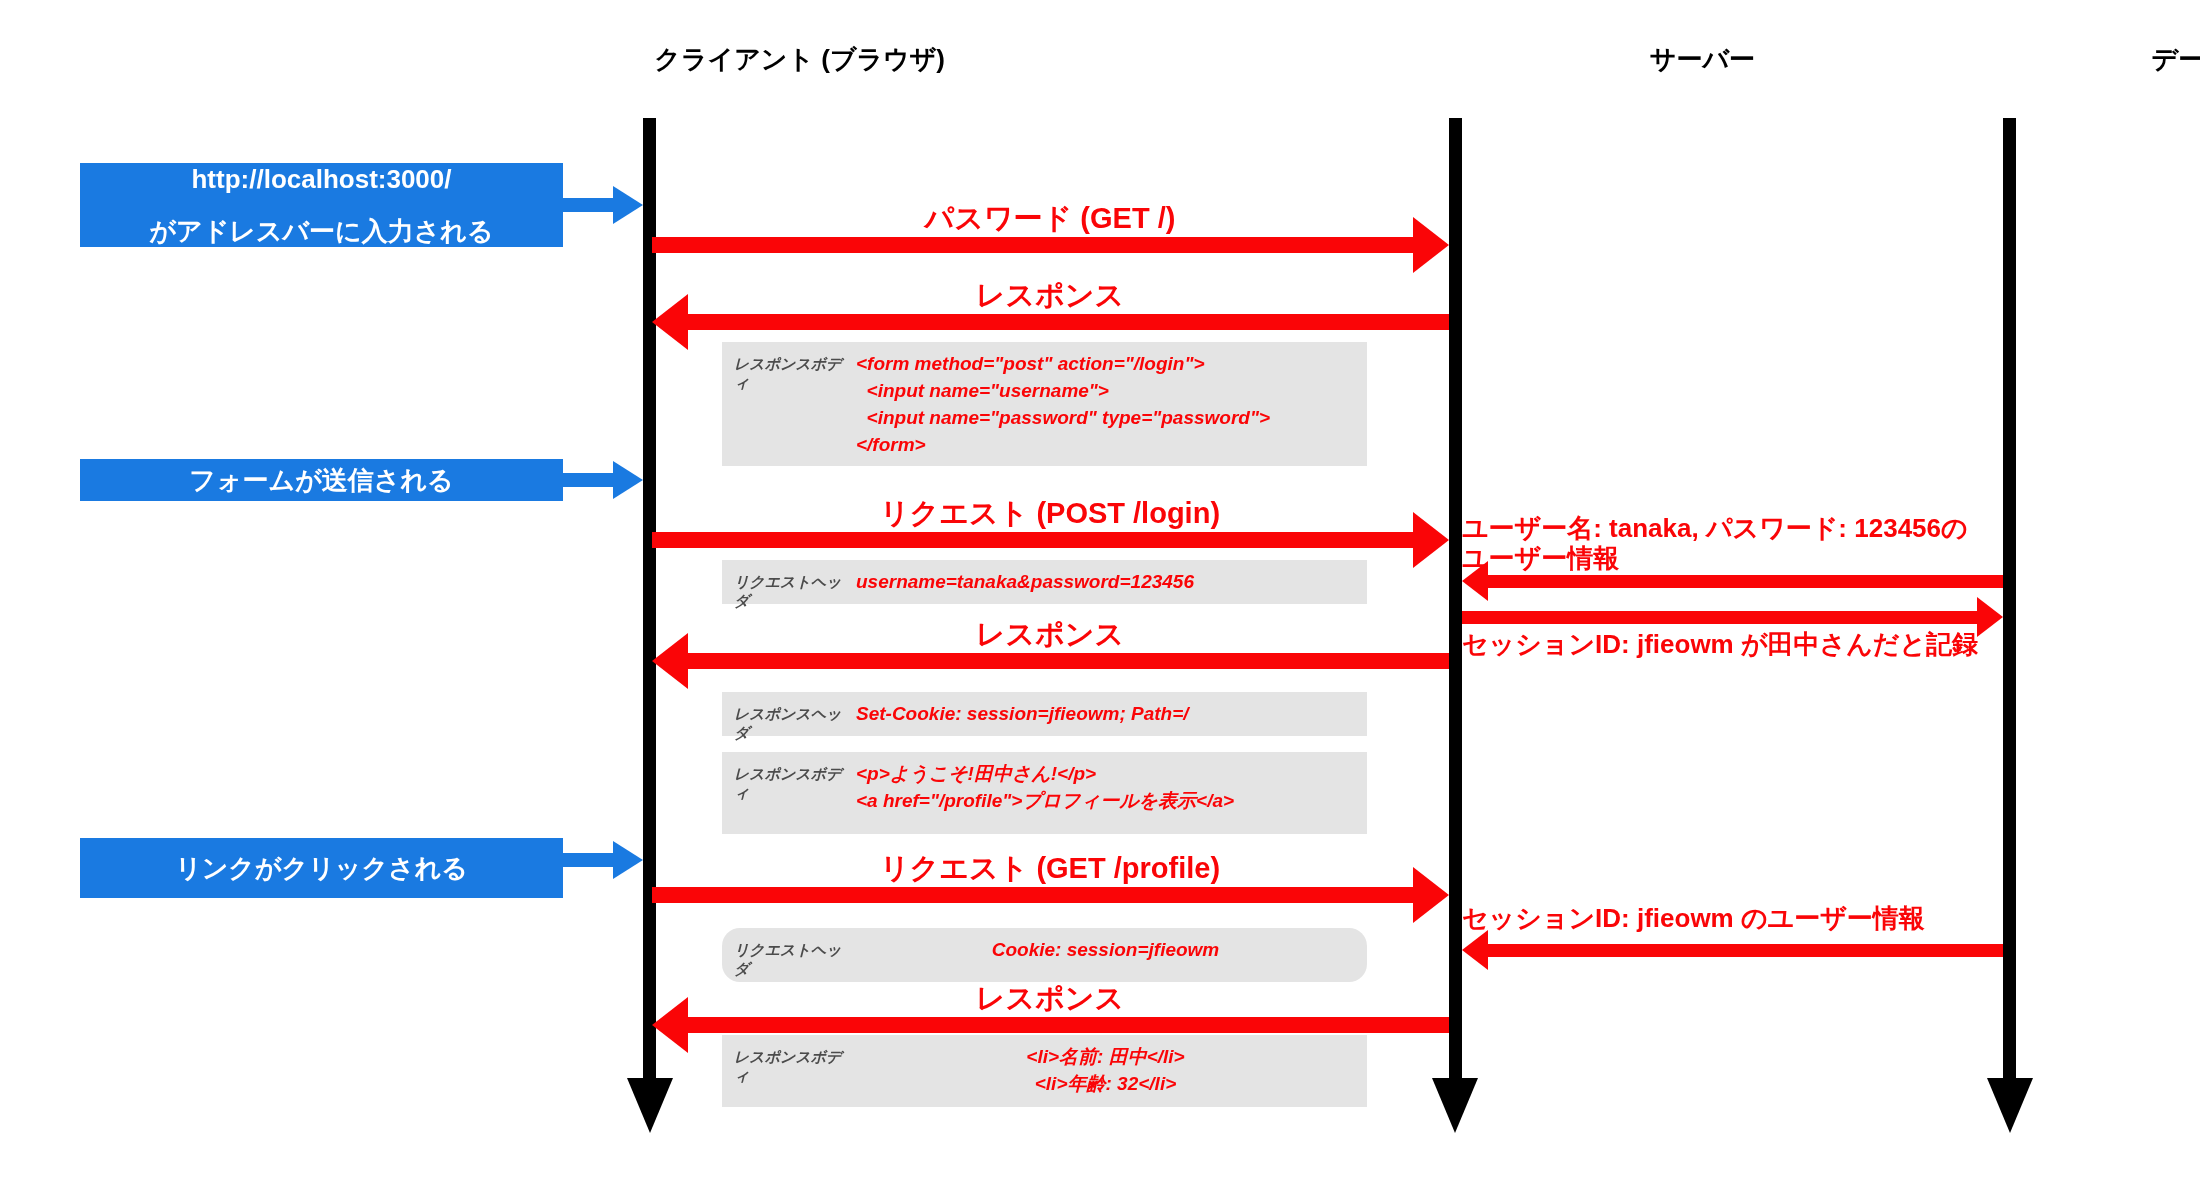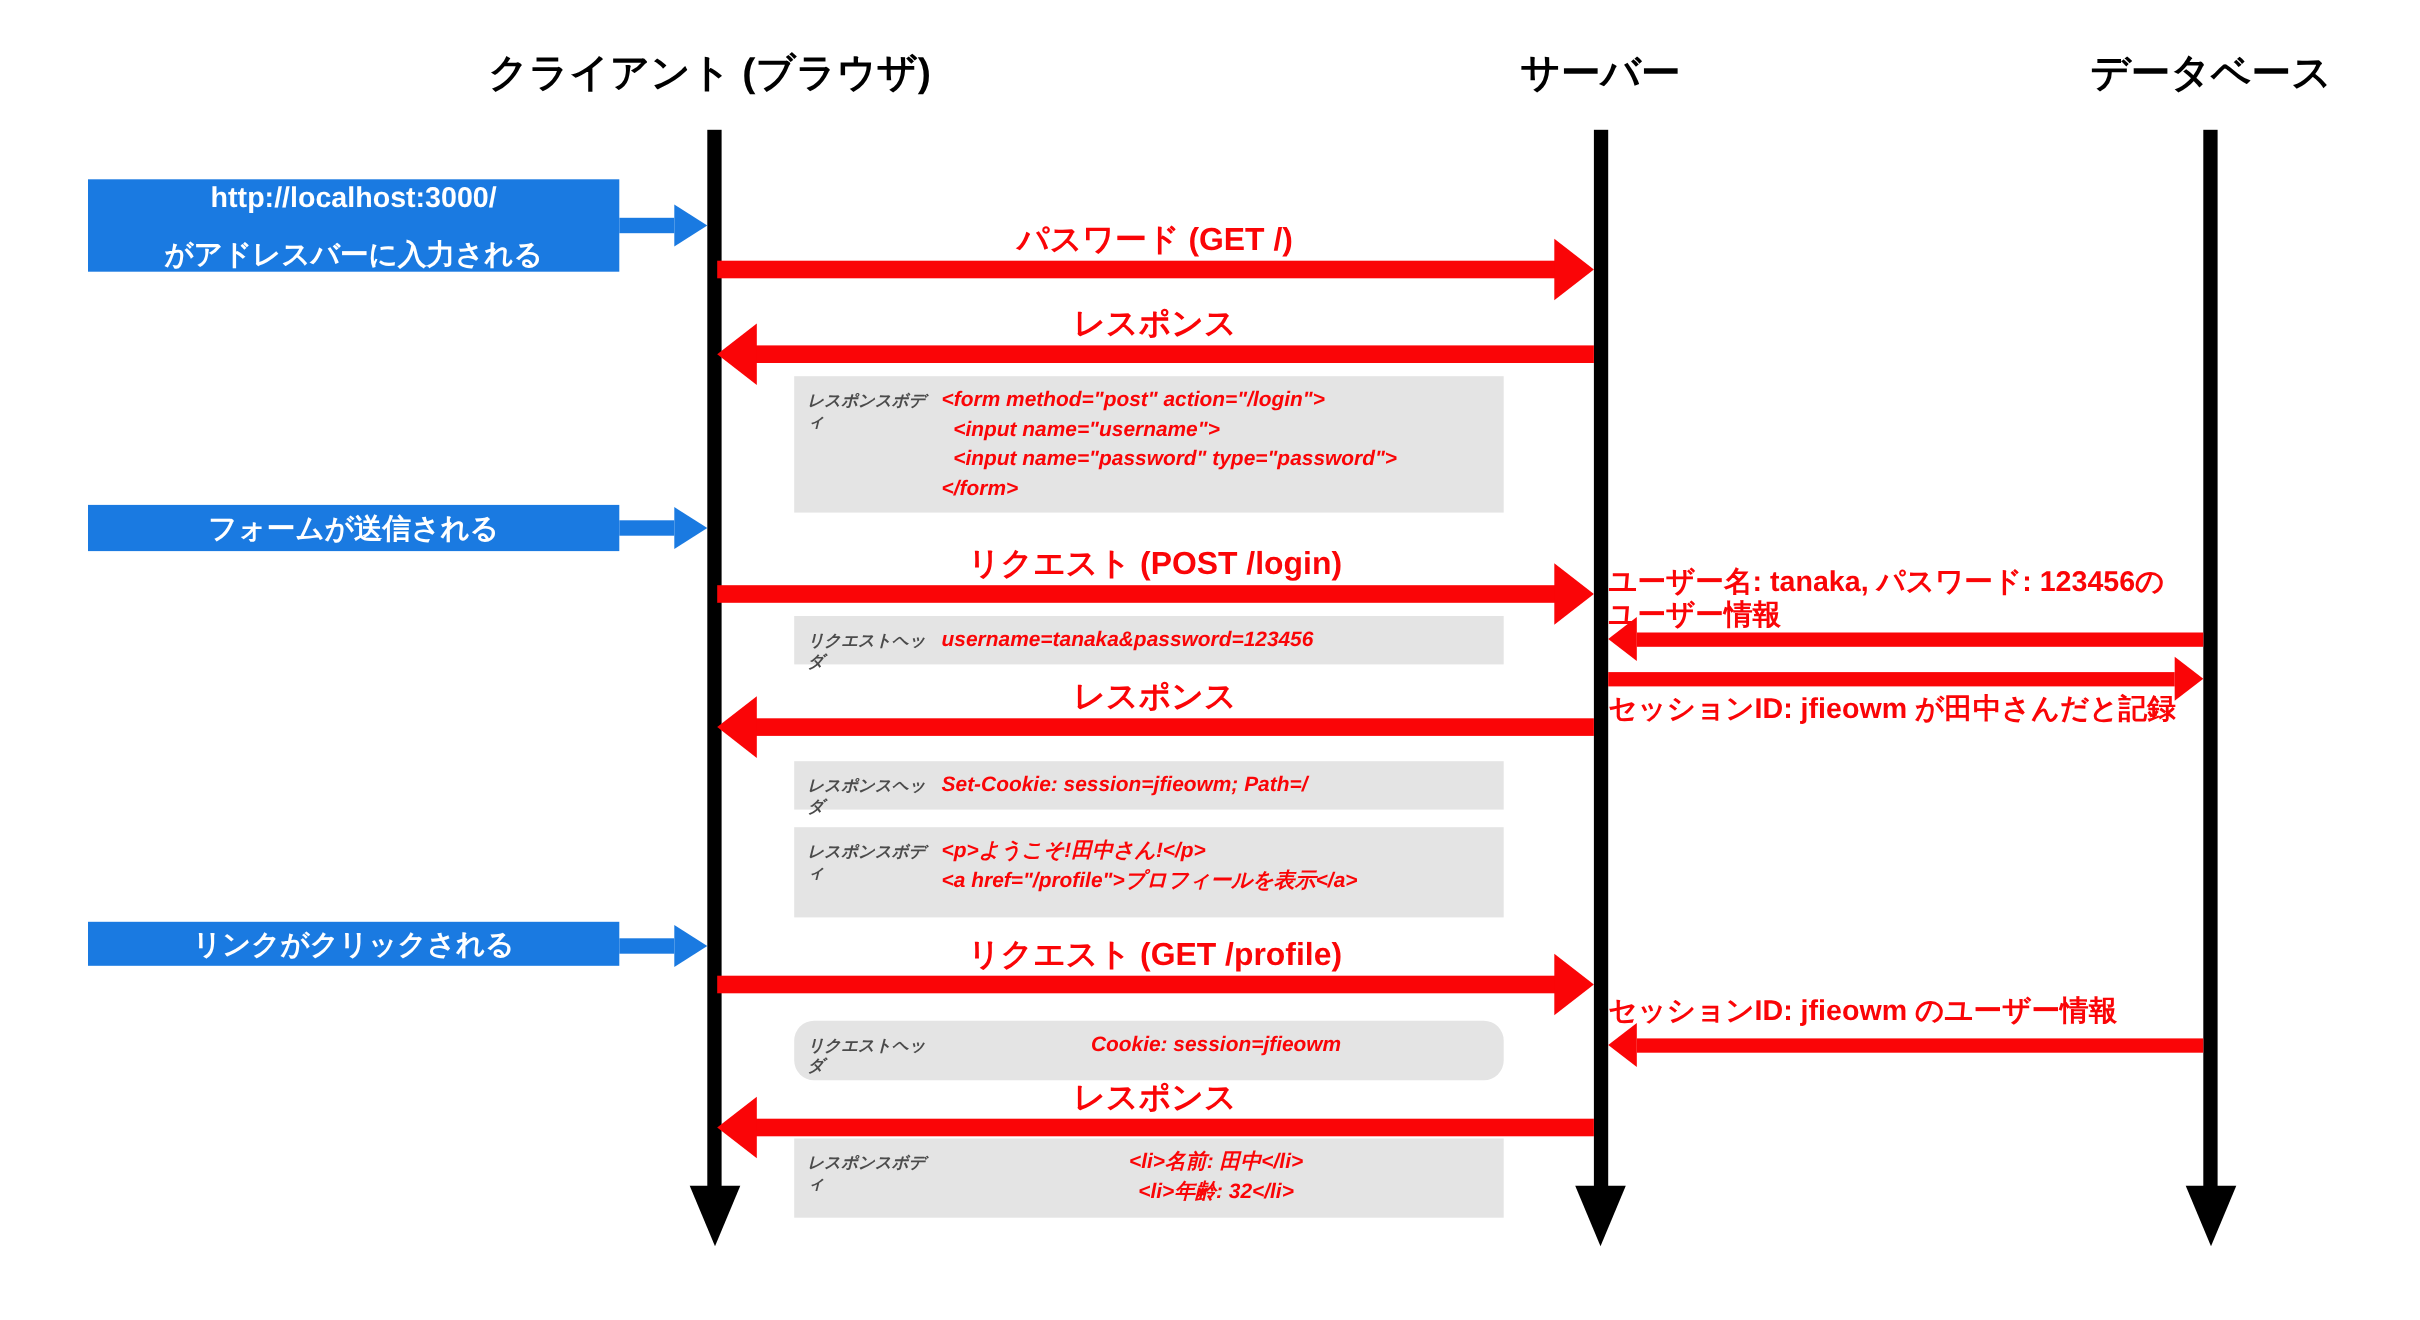--- a/index.html
+++ b/index.html
@@ -10,22 +10,22 @@
     --c-label:#4b4b4b;
     --c-white:#ffffff;
   }
   html,body{margin:0;padding:0;background:#fff;}
   .canvas{
     position:relative;width:2200px;height:1200px;background:#fff;overflow:hidden;
     font-family:"Liberation Sans","DejaVu Sans",sans-serif;
   }
   
   .head{
-    position:absolute;top:42px;width:600px;text-align:center;
-    font-size:36px;font-weight:bold;color:var(--c-black);
+    position:absolute;top:42px;width:600px;text-align:right;
+    font-size:26px;font-weight:bold;color:var(--c-black);
   }
   
   .ll{position:absolute;top:118px;width:13px;height:962px;background:var(--c-black);}
   .ll-head{
     position:absolute;top:1078px;width:0;height:0;
     border-left:23px solid transparent;border-right:23px solid transparent;
     border-top:55px solid var(--c-black);
   }
   
   .event{
@@ -109,21 +109,21 @@
     </div>
 
   <div class="event" style="top:459px;height:42px;">
     <div class="eline">フォームが送信される</div>
   </div>
   <div class="barrow" style="top:461px;">
       <div class="bshaft"></div>
       <div class="bhead"></div>
     </div>
 
-  <div class="event" style="top:838px;height:40px;justify-content:center;">
+  <div class="event" style="top:838px;height:60px;justify-content:center;">
     <div class="eline">リンクがクリックされる</div>
   </div>
   <div class="barrow" style="top:841px;">
       <div class="bshaft"></div>
       <div class="bhead"></div>
     </div>
 
   <div class="label cs" style="top:201px;">パスワード (GET /)</div>
   <div class="rarrow right" style="top:217px;">
       <div class="shaft"></div>

